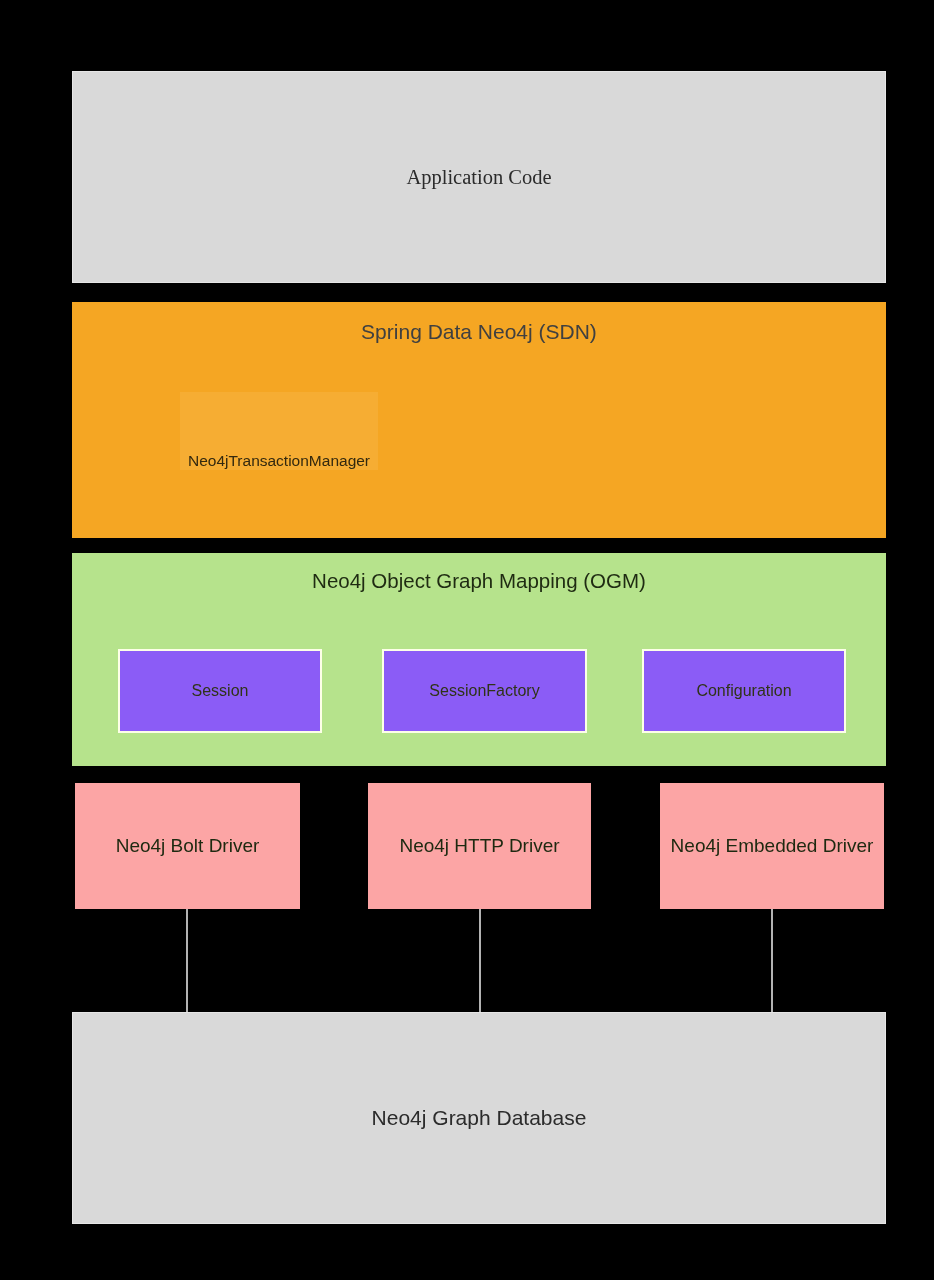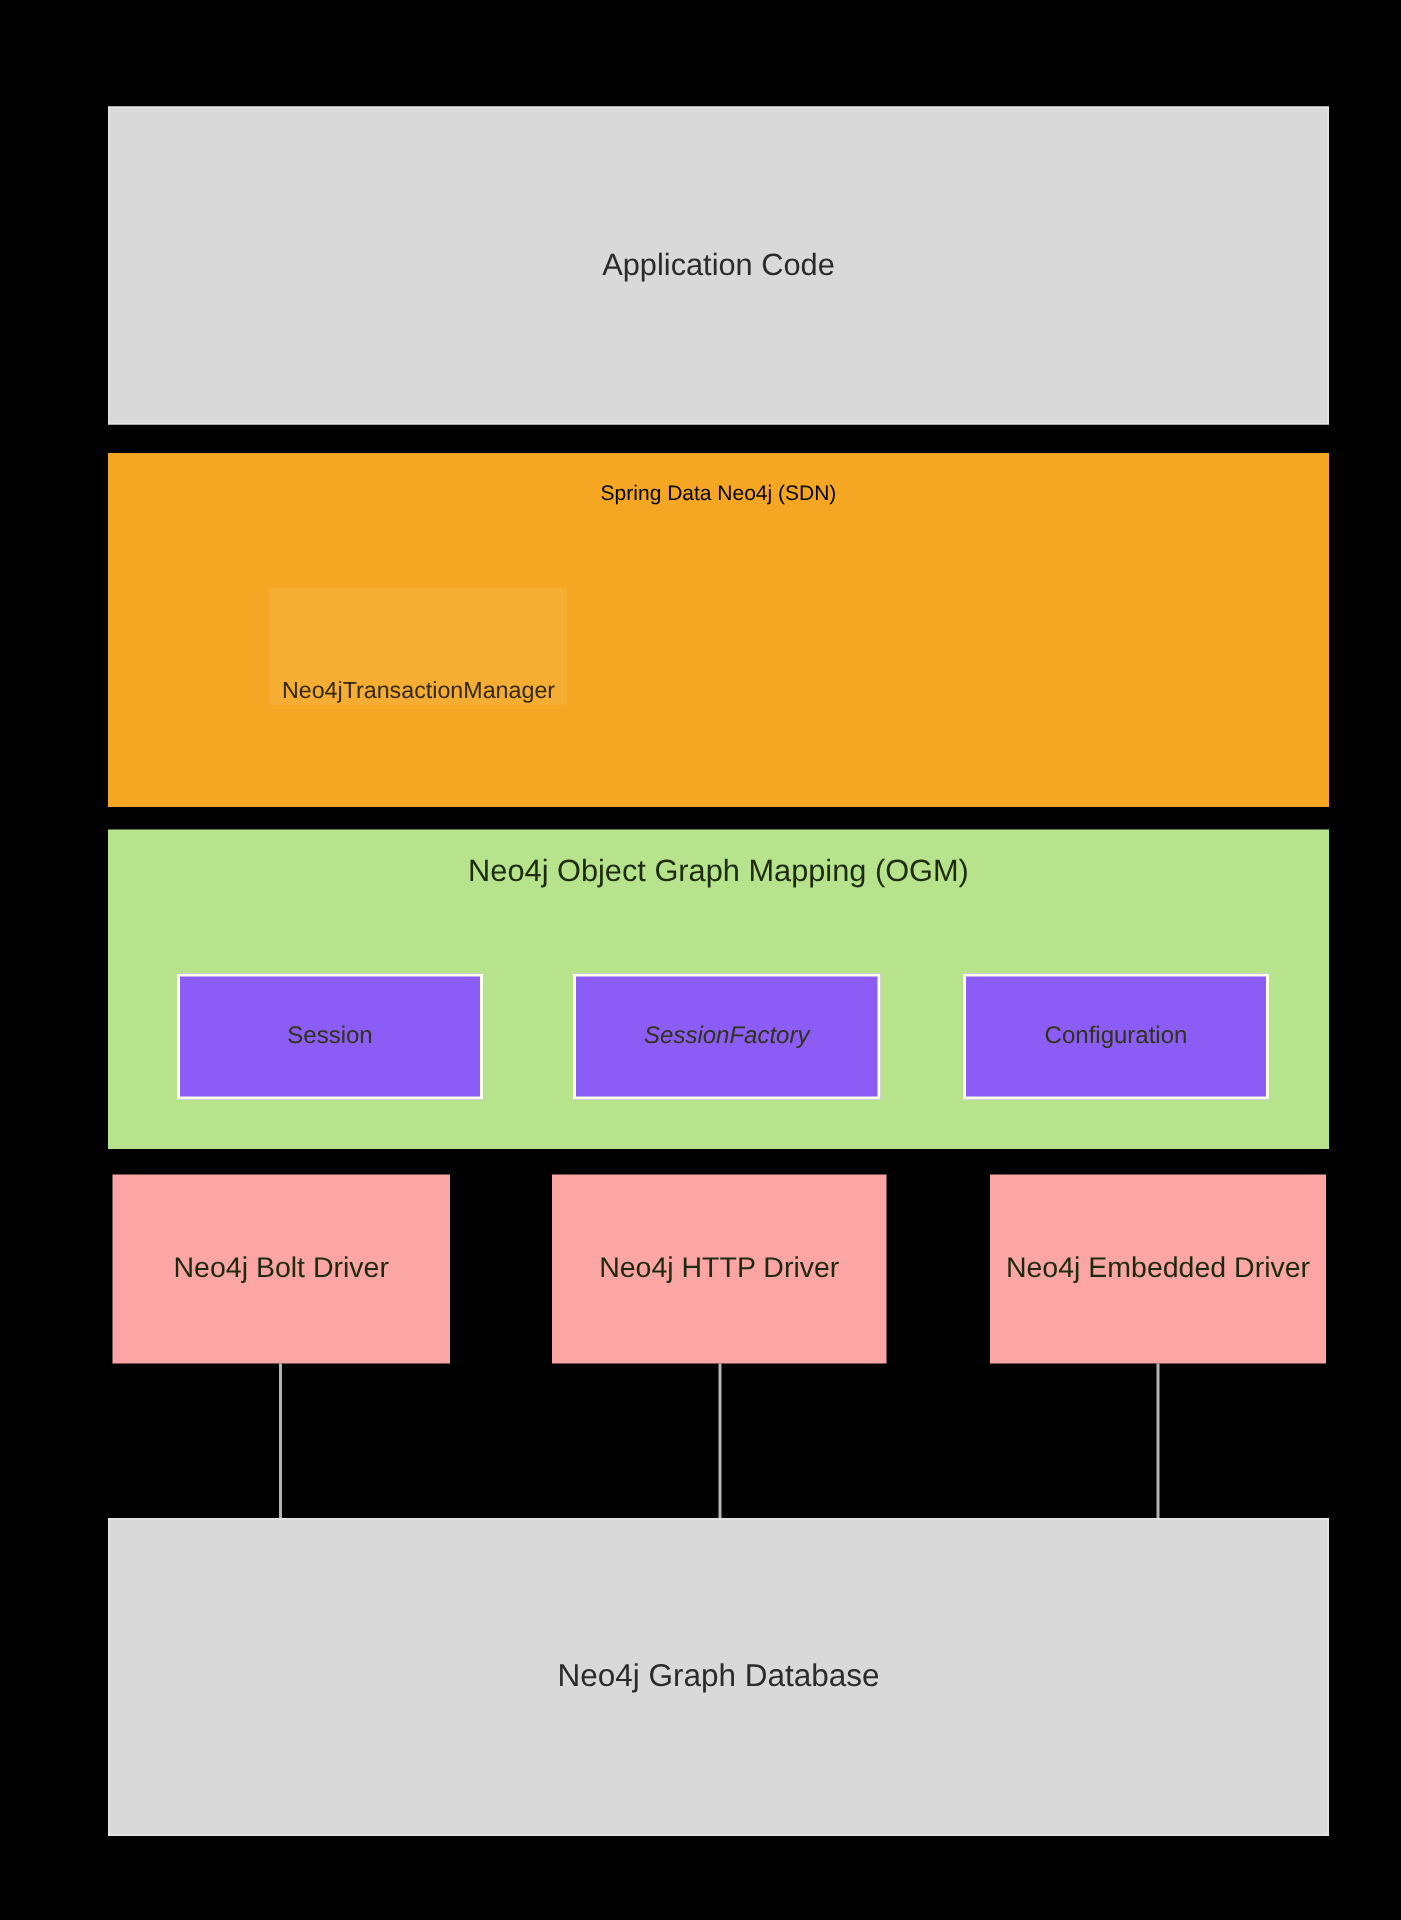--- a/index.html
+++ b/index.html
@@ -26,33 +26,34 @@
     text-align: center;
   }
 
   
   #app-code {
     left: 72px; top: 71px; width: 814px; height: 212px;
     background: #d9d9d9;
     border: 1px solid #e6e6e6;
     font-size: 20.5px;
     color: #2b2b2b;
+    font-family: Liberation Serif, serif;
   }
 
   
   #sdn {
     left: 72px; top: 302px; width: 814px; height: 236px;
     background: #f5a623;
   }
   #sdn .layer-title {
     position: absolute;
     left: 0; right: 0; top: 18px;
     text-align: center;
-    font-size: 14px;
-    color: #000000;
+    font-size: 21px;
+    color: #404040;
   }
   .sdn-inner {
     position: absolute;
     top: 90px;
     height: 78px;
     background: #f6ad33;
     font-size: 15.5px;
     color: #33290f;
     align-items: flex-end;
   }
@@ -74,21 +75,21 @@
   .ogm-inner {
     position: absolute;
     top: 96px;
     height: 80px;
     background: #8b5cf6;
     border: 2px solid #fdffe8;
     font-size: 16px;
     color: #2f3317;
   }
   #ogm-session { left: 46px;  width: 200px; }
-  #ogm-factory { left: 310px; width: 201px; font-style: italic; }
+  #ogm-factory { left: 310px; width: 201px; }
   #ogm-config  { left: 570px; width: 200px; }
 
   
   .driver {
     top: 783px;
     height: 126px;
     background: #fca5a5;
     font-size: 19px;
     color: #1d2910;
   }

